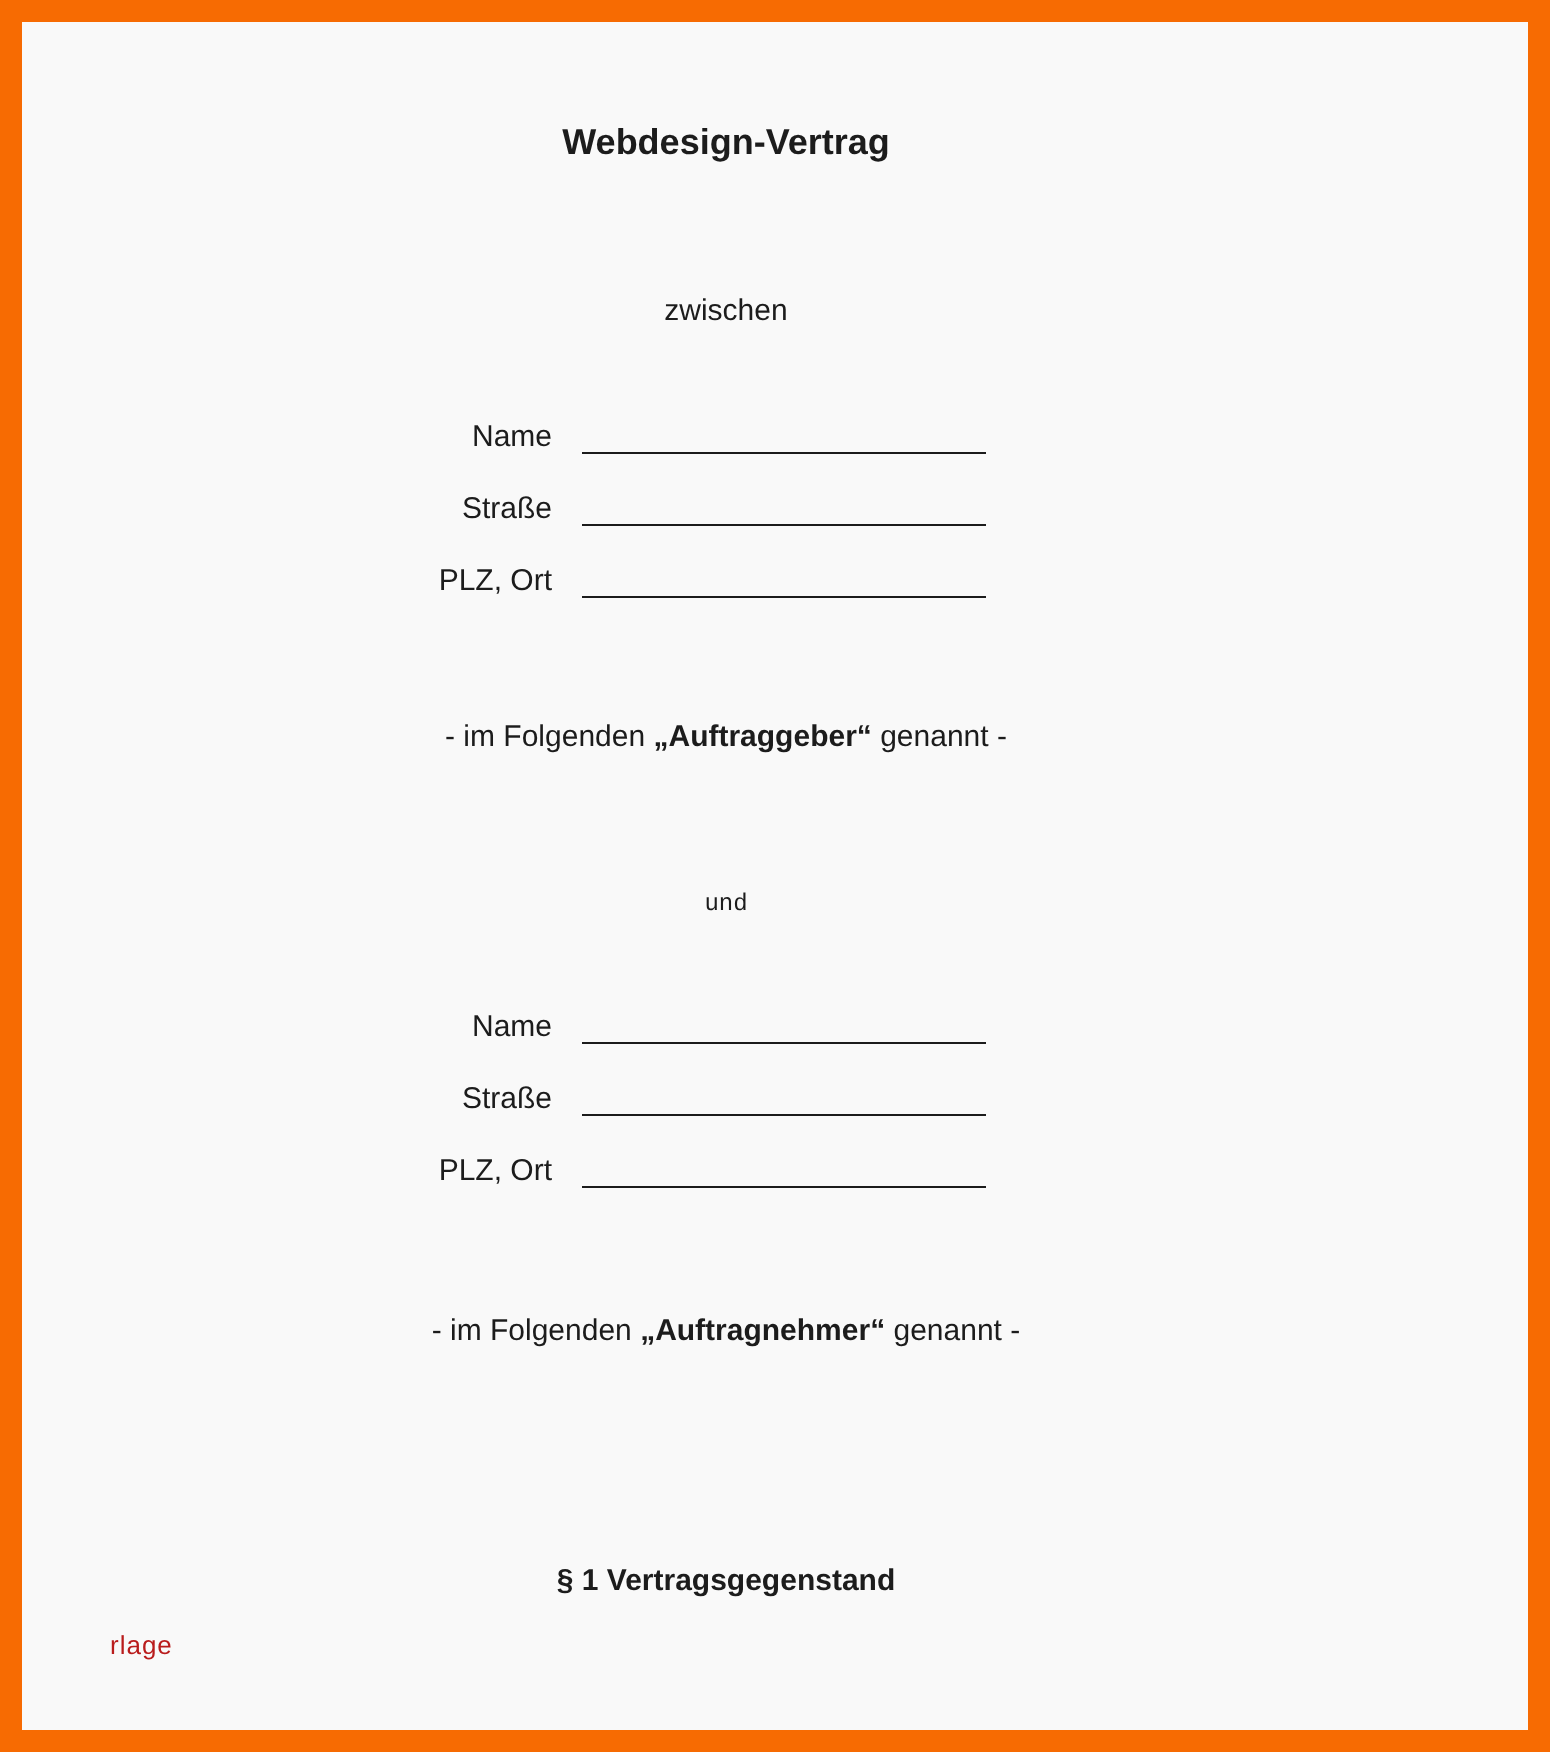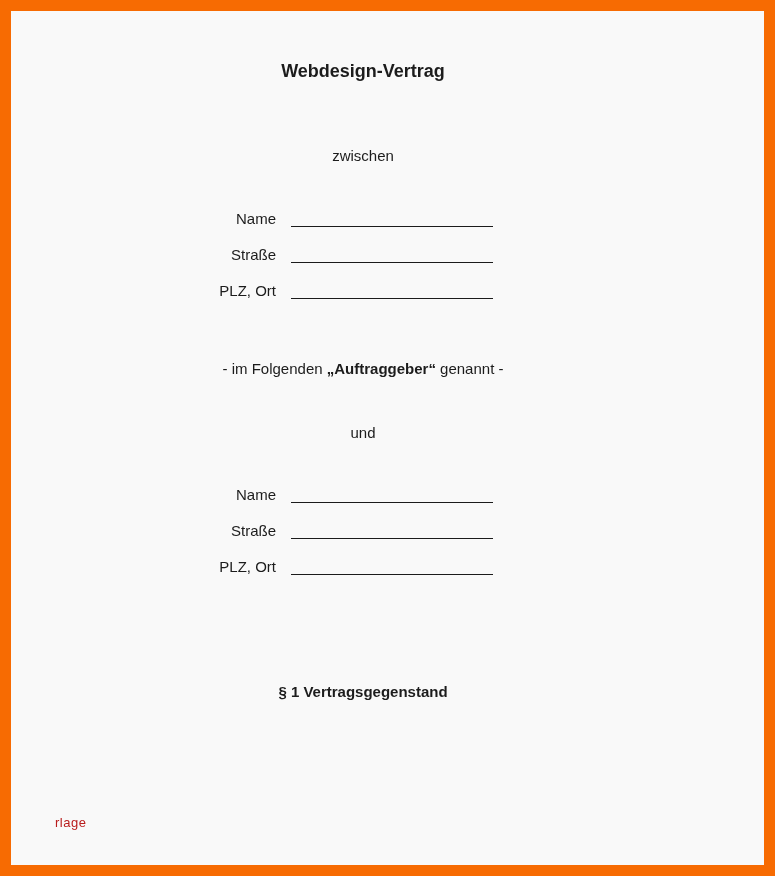--- a/index.html
+++ b/index.html
@@ -63,21 +63,21 @@
     margin-left: 15px;
     width: 202px;
     height: 18px;
     border-bottom: 1.5px solid #1c1c1c;
     font-size: 15px;
   }
   .designation { font-size: 15px; line-height: 22px; }
   .designation.first { margin-top: 56px; }
   .designation.second { margin-top: 58px; }
   .designation b { font-weight: bold; }
-  .and-label { margin-top: 42px; font-size: 15px; line-height: 22px; }
+  .and-label { margin-top: 61px; font-size: 12px; line-height: 22px; font-family: Liberation Mono, monospace; }
   .section-heading {
     margin-top: 103px;
     font-size: 15px;
     font-weight: bold;
     line-height: 22px;
   }
   .body-text {
     margin: 34px 60px 0 56px;
     font-size: 15px;
     line-height: 31px;
@@ -124,17 +124,20 @@
     <div class="form-row">
       <span class="field-label">Straße</span>
       <span class="fill-line"></span>
     </div>
     <div class="form-row">
       <span class="field-label">PLZ, Ort</span>
       <span class="fill-line"></span>
     </div>
   </div>
 
+  <div class="center-col designation second">
+    <span>- im Folgenden </span><b>„Auftragnehmer“</b><span> genannt -</span>
+  </div>
 
   <div class="center-col section-heading">§ 1 Vertragsgegenstand</div>
 
 
 </div>
 
 </body></html>

